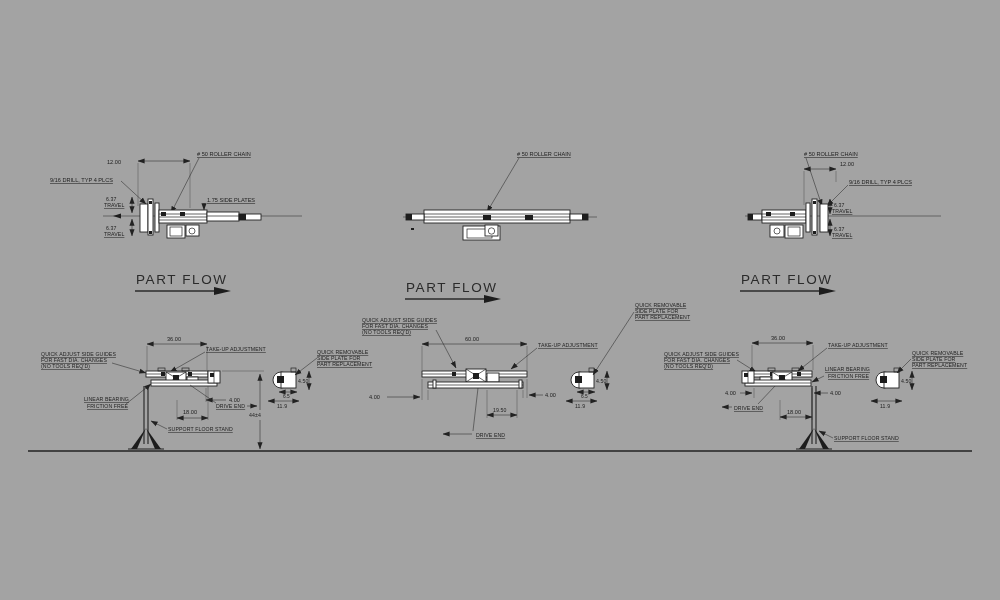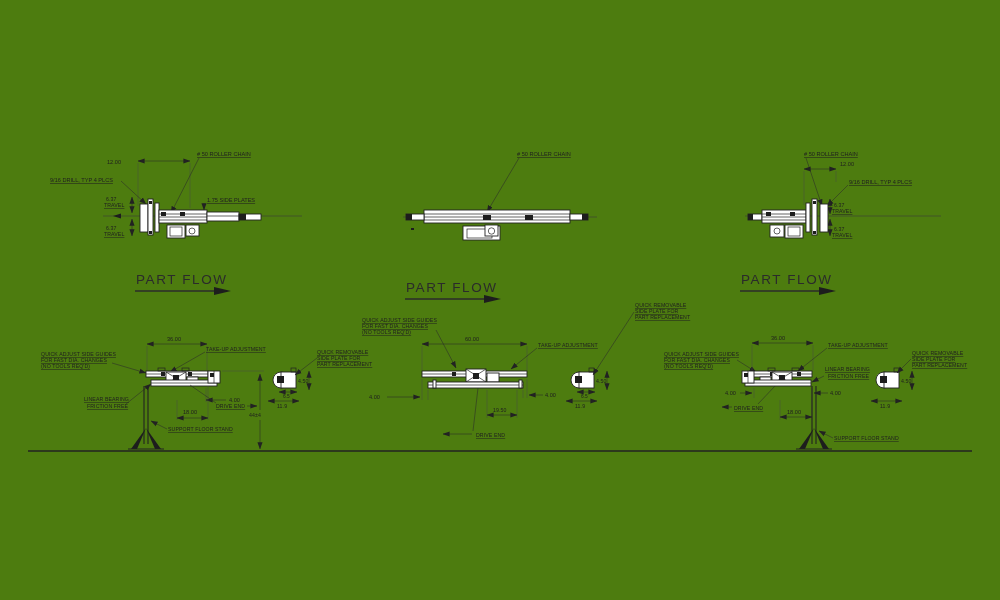--- a/index.html
+++ b/index.html
@@ -1,16 +1,16 @@
 <!DOCTYPE html>
 <html><head>
 <meta charset="utf-8">
 <style>
   html,body{margin:0;padding:0;background:#fff;}
-  .page{position:relative;width:1000px;height:600px;background:#4d7c0f;overflow:hidden;
+  .page{position:relative;width:1000px;height:600px;background:#a3a3a3;overflow:hidden;
         font-family:"Liberation Sans", sans-serif;}
   svg text{font-family:"Liberation Sans", sans-serif; fill:#1f1f1f;}
   .t5{font-size:5.2px;letter-spacing:.1px;}
   .t55{font-size:5.6px;}
   .t45{font-size:4.8px;}
   .u{text-decoration:underline;}
   .flow{font-size:13.5px;letter-spacing:1.6px;fill:#2b2b2b;}
   .dim{stroke:#2b2b2b;stroke-width:.55;fill:none;}
   .thin{stroke:#4a4a4a;stroke-width:.45;fill:none;}
   .cl{stroke:#3a3a3a;stroke-width:.6;fill:none;}

